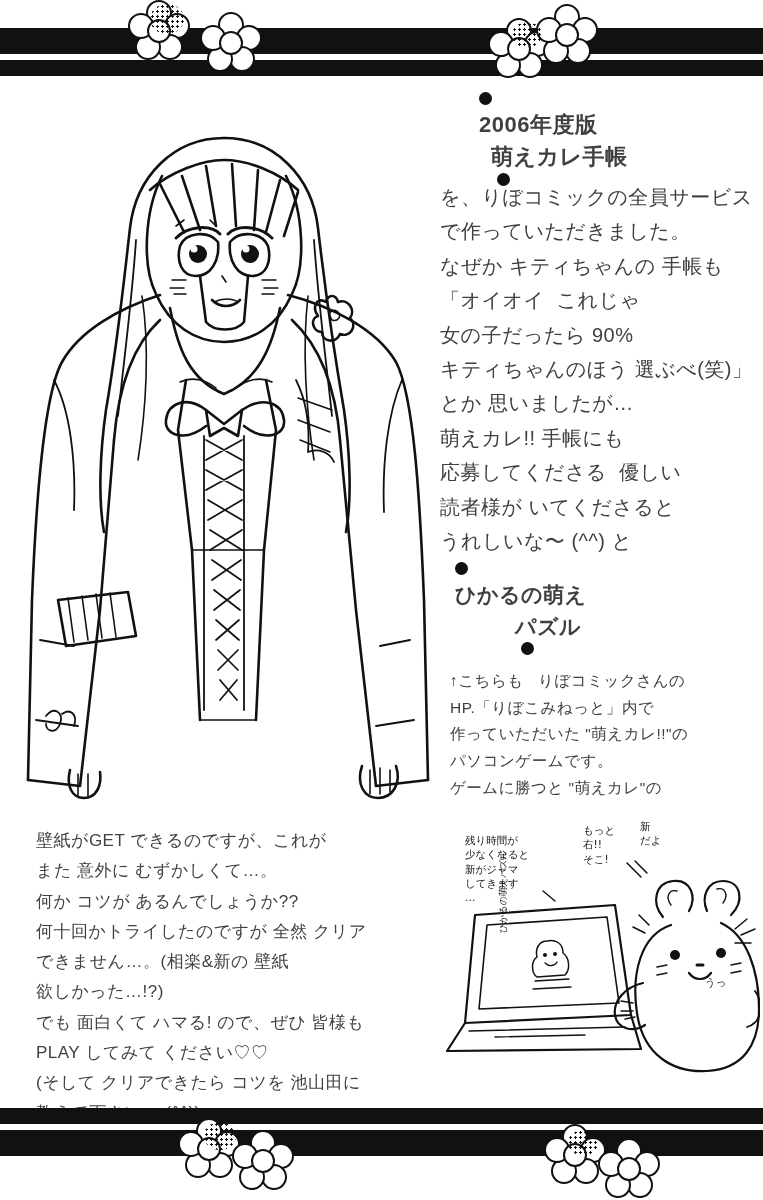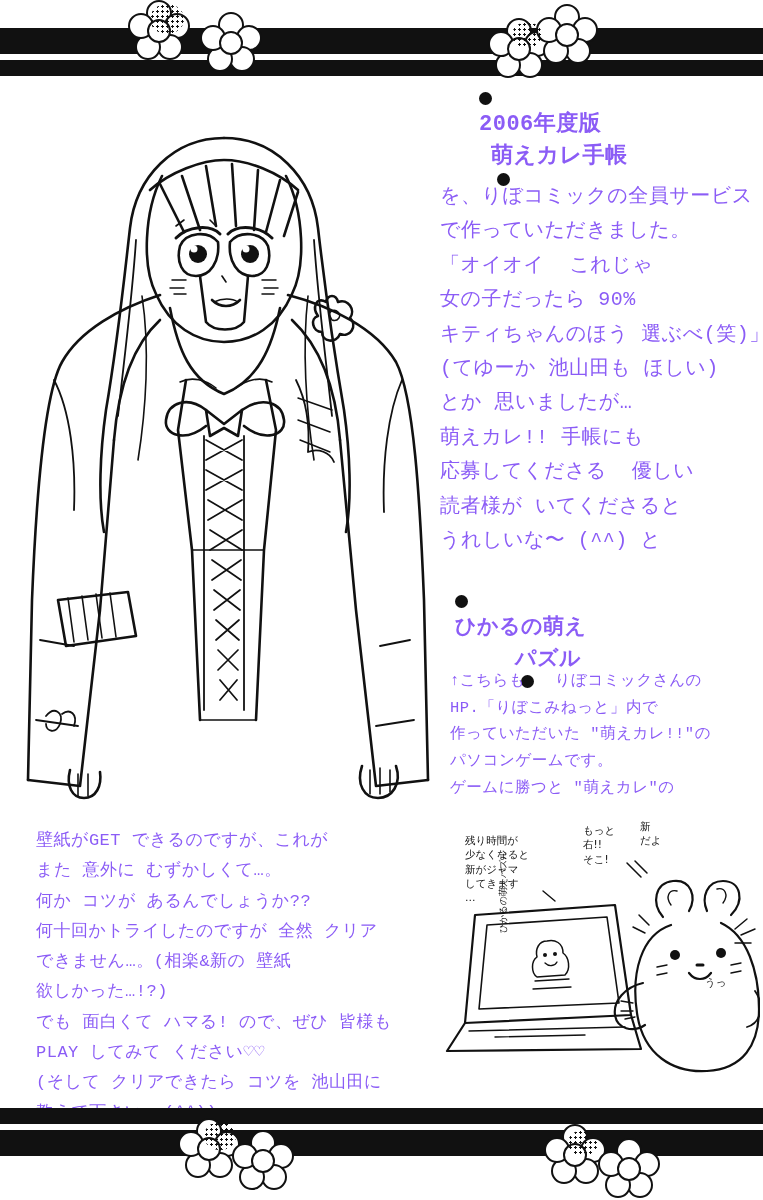--- a/index.html
+++ b/index.html
@@ -23,33 +23,33 @@
 
   .dotblob{position:absolute;border-radius:50%;
     background-image:radial-gradient(#111 32%, transparent 33%);
     background-size:5px 5px;}
 
   
   .art{position:absolute;left:10px;top:80px;width:430px;height:730px;}
   .art svg{display:block;}
 
   
-  .hw{position:absolute;font-family:Liberation Mono, monospace;color:#8b5cf6;
+  .hw{position:absolute;font-family:Liberation Sans, sans-serif;color:#404040;
       line-height:1.62;letter-spacing:0.5px;}
   .hw span{display:block;white-space:pre;}
 
   .title-blk{left:455px;top:92px;width:300px;font-size:22px;font-weight:bold;line-height:1.45;}
   .title-blk .t1{padding-left:24px;}
   .title-blk .t2{padding-left:36px;}
   .bullet{display:inline-block;width:13px;height:13px;border-radius:50%;background:#111;
      vertical-align:middle;margin:0 6px 4px 0;}
   .bullet.r{margin:0 0 4px 6px;}
 
   .body1{left:440px;top:180px;width:305px;font-size:20px;line-height:1.72;}
-  .title2{left:455px;top:595px;width:300px;font-size:21px;font-weight:bold;line-height:1.5;}
+  .title2{left:455px;top:562px;width:300px;font-size:21px;font-weight:bold;line-height:1.5;}
   .title2 .t2{padding-left:60px;}
   .body2{left:450px;top:668px;width:310px;font-size:15.5px;line-height:1.72;}
   .body3{left:36px;top:826px;width:420px;font-size:17px;line-height:1.78;}
 
   
   .bear-area{position:absolute;left:435px;top:805px;width:325px;height:300px;}
   .minitext{position:absolute;font-size:10.5px;line-height:1.35;color:#111;white-space:pre;}
   .mt1{left:10px;top:14px;}
   .mt2{left:128px;top:4px;}
   .mt3{left:185px;top:0px;}
@@ -182,24 +182,24 @@
   </div>
 
   <div class="hw title-blk">
     <span class="t1"><span class="bullet"></span><span style="display:inline">2006年度版</span></span>
     <span class="t2"><span style="display:inline">萌えカレ手帳</span><span class="bullet r"></span></span>
   </div>
 
   <div class="hw body1">
     <span>を、りぼコミックの全員サービス</span>
     <span>で作っていただきました。</span>
+    <span>なぜか キティちゃんの 手帳も</span>
     <span>「オイオイ  これじゃ</span>
     <span>女の子だったら 90%</span>
     <span>キティちゃんのほう 選ぶべ(笑)」</span>
-    <span>(てゆーか 池山田も ほしい)</span>
     <span>とか 思いましたが…</span>
     <span>萌えカレ!! 手帳にも</span>
     <span>応募してくださる  優しい</span>
     <span>読者様が いてくださると</span>
     <span>うれしいな〜 (^^) と</span>
   </div>
 
   <div class="hw title2">
     <span class="t1"><span class="bullet"></span><span style="display:inline">ひかるの萌え</span></span>
     <span class="t2"><span style="display:inline">パズル</span><span class="bullet r"></span></span>

